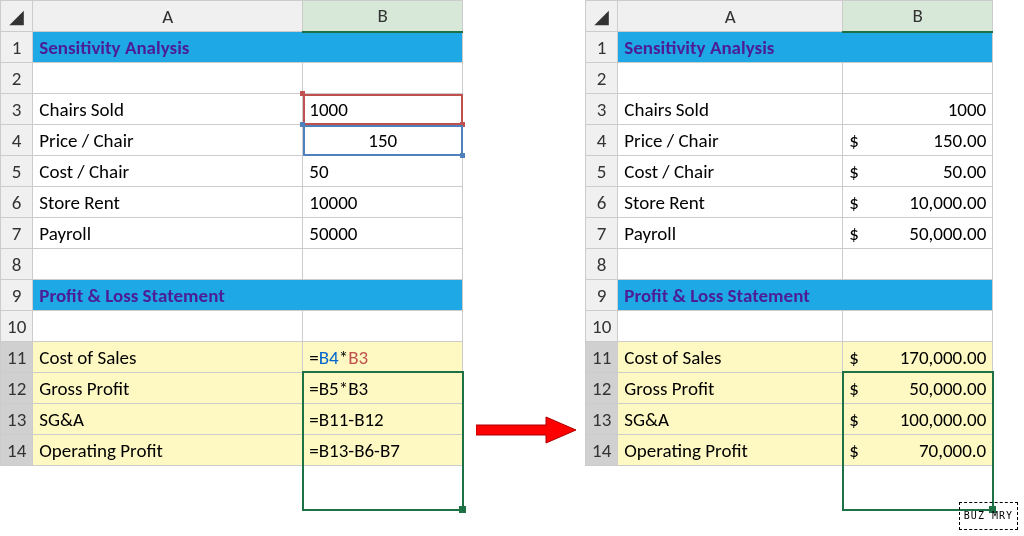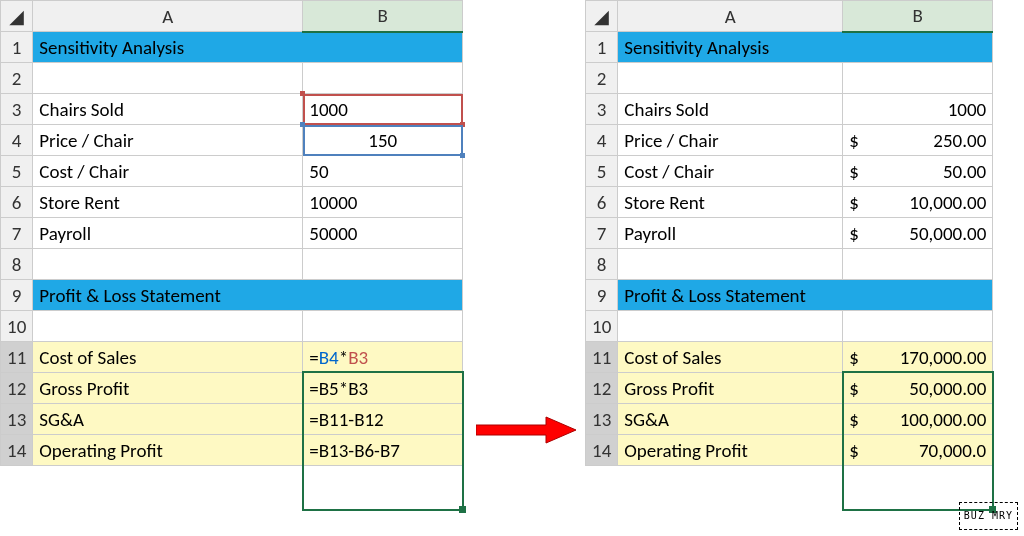--- a/index.html
+++ b/index.html
@@ -47,22 +47,22 @@
     color: #333;
     font-size: 16px;
   }
   .colA { width: 270px; }
   .colB { width: 160px; }
   .colA2 { width: 225px; }
   .colB2 { width: 150px; }
 
   .title-cell {
     background: #1fa8e6;
-    color: #000000;
-    font-weight: normal;
+    color: #4c1d95;
+    font-weight: bold;
     font-size: 20px;
   }
   .shade {
     background: #fef9c3;
   }
   .row-hdr.shade {
     background: #d0d0d0;
     margin-top: 28px;
   }
   .num-right { text-align: right; }
@@ -244,21 +244,21 @@
     <td class="row-hdr">3</td>
     <td>Chairs Sold</td>
     <td class="num-right">1000</td>
   </tr>
   <tr>
     <td class="row-hdr">4</td>
     <td>Price / Chair</td>
     <td>
           <div class="money">
             <span class="sym">$</span>
-            <span class="val">250.00</span>
+            <span class="val">150.00</span>
           </div>
         </td>
   </tr>
   <tr>
     <td class="row-hdr">5</td>
     <td>Cost / Chair</td>
     <td>
           <div class="money">
             <span class="sym">$</span>
             <span class="val">50.00</span>

